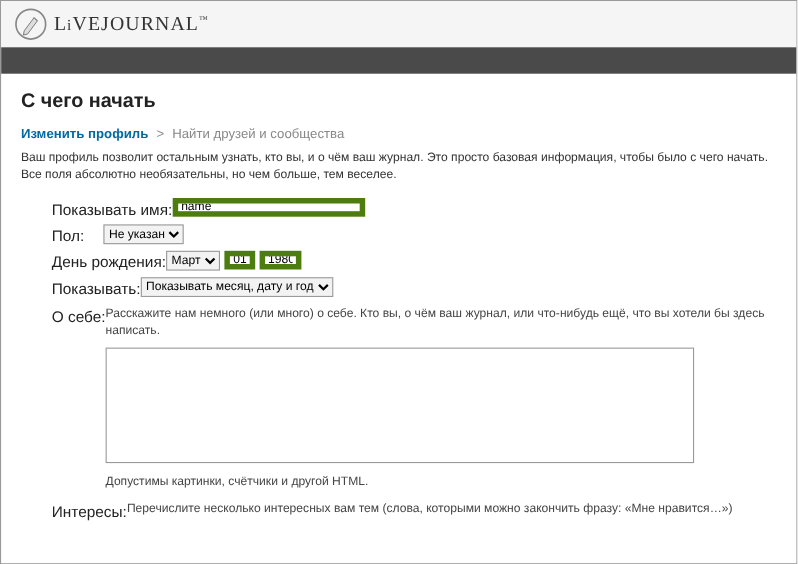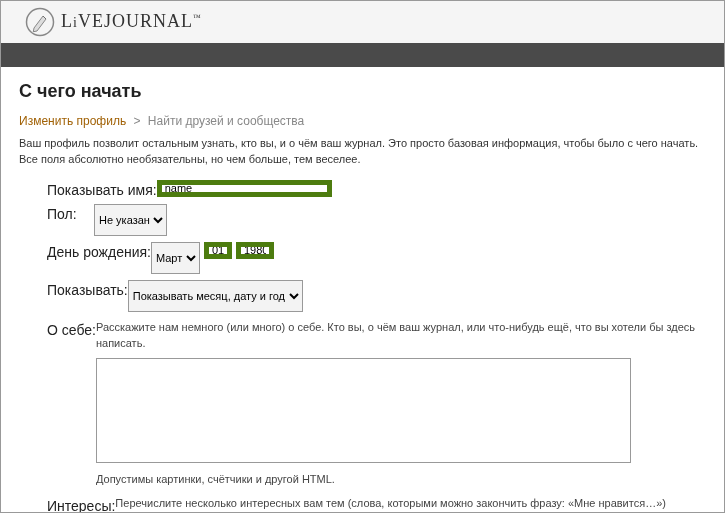--- a/index.html
+++ b/index.html
@@ -1,39 +1,39 @@
 <!DOCTYPE html>
 <html><head>
 <meta charset="utf-8">
 <style>
 * { margin: 0; padding: 0; box-sizing: border-box; }
 body { font-family: Verdana, Arial, sans-serif; font-size: 11px; background: #fff; color: #333; }
 .viewport { width: 725px; height: 513px; border: 1px solid #999; overflow: hidden; position: relative; }
 .scroll-area { height: 100%; overflow-y: scroll; }
-.header { background: #f5f5f5; padding: 6px 24px; display: flex; }
+.header { background: #f5f5f5; padding: 6px 12px; display: flex; }
 .logo-wrap { display: flex; align-items: center; }
 .logo-icon { width: 30px; height: 30px; margin-right: 6px; }
 .logo-text { font-family: Georgia, serif; font-size: 18px; letter-spacing: 1px; color: #333; position: relative; top: -1px; }
 .logo-small { font-size: 14px; }
 .tm { font-size: 8px; vertical-align: super; }
 .dark-bar { background: #4a4a4a; height: 24px; }
 .content { padding: 14px 18px; }
 h1 { font-size: 18px; font-weight: bold; color: #222; margin-bottom: 12px; }
 .breadcrumb { font-size: 12px; margin-bottom: 8px; }
-.breadcrumb .current { font-weight: normal; color: #a16207; }
+.breadcrumb .current { font-weight: bold; color: #0369a1; }
 .breadcrumb .sep { color: #888; margin: 0 4px; }
 .breadcrumb .next { color: #888; }
 .notice { background: #eee; border: 1px solid #ccc; padding: 6px 10px; margin-bottom: 10px; font-size: 11px; line-height: 1.45; color: #444; }
 .intro { font-size: 11px; line-height: 1.45; margin-bottom: 12px; color: #333; }
 .field-row { margin-bottom: 6px; display: flex; align-items: flex-start; }
 .field-label { font-size: 14px; font-weight: normal; color: #222; min-width: 105px; padding-top: 2px; padding-left: 28px; }
 .field-label-narrow { min-width: 62px; }
 .field-body { flex: 1; font-size: 11px; color: #444; line-height: 1.45; }
 input[type="text"] { font-size: 11px; padding: 1px 3px; border: 5px solid #4d7c0f; height: 17px; }
-select { font-size: 11px; border: 1px solid #999; background: #f3f3f3; height: 32px; }
+select { font-size: 11px; border: 1px solid #999; background: #f3f3f3; height: 18px; }
 textarea { font-size: 11px; border: 1px solid #999; padding: 2px; resize: none; }
 .about-hint { font-size: 11px; color: #444; margin-top: 4px; }
 .name-input { width: 175px; }
 .day-input { width: 28px; }
 .year-input { width: 38px; }
 .about-area { width: 535px; height: 105px; margin-top: 6px; }
 ::-webkit-scrollbar { width: 15px; }
 ::-webkit-scrollbar-track { background: #e8e8e8; }
 ::-webkit-scrollbar-thumb { background: #bdbdbd; border: 1px solid #999; }
 </style>

